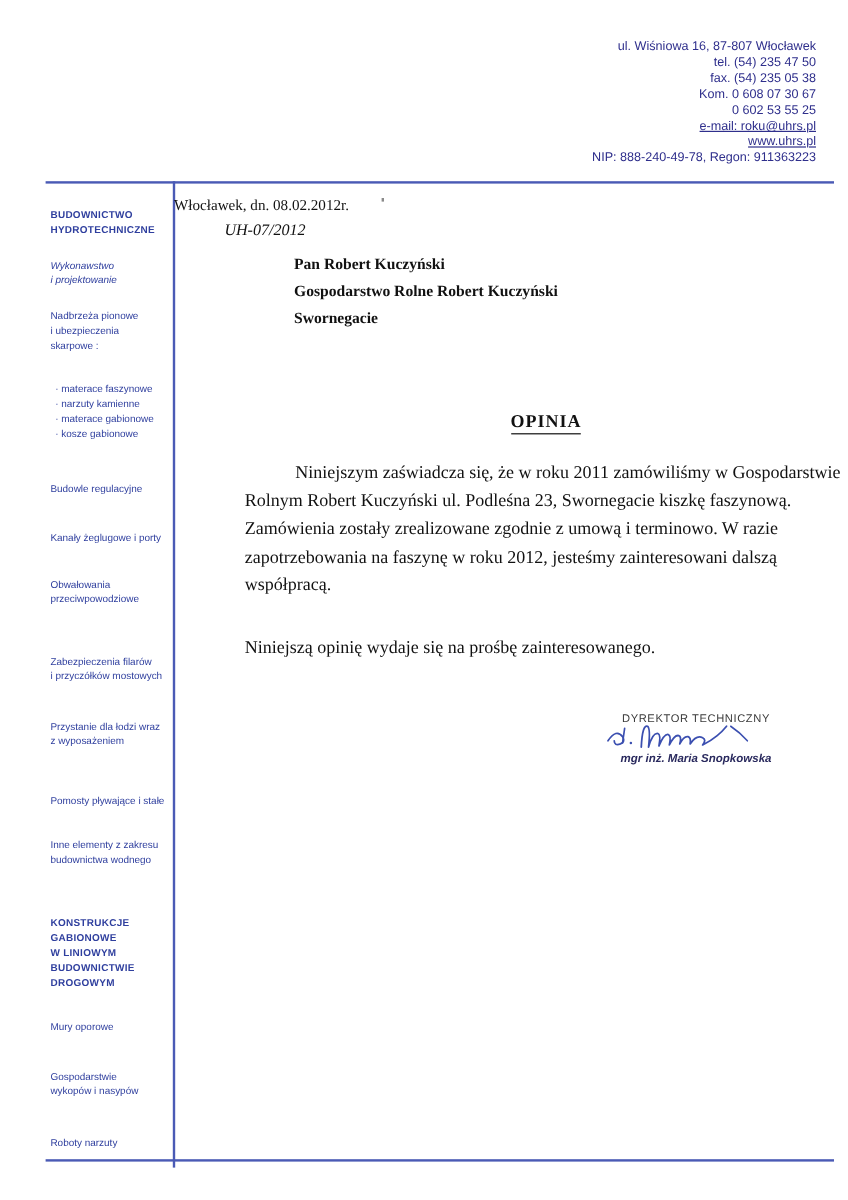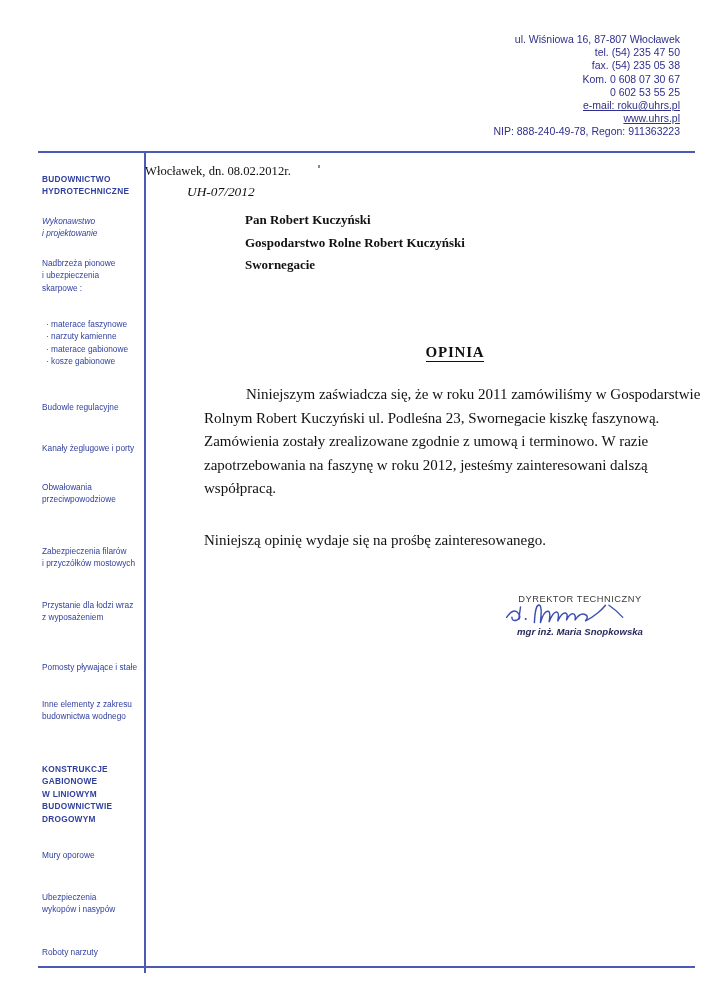--- a/index.html
+++ b/index.html
@@ -276,21 +276,21 @@
       <div class="row">KONSTRUKCJE</div>
       <div class="row">GABIONOWE</div>
       <div class="row">W LINIOWYM</div>
       <div class="row">BUDOWNICTWIE</div>
       <div class="row">DROGOWYM</div>
     </div>
     <div class="sb-item" style="top:698px">
       <div class="row">Mury oporowe</div>
     </div>
     <div class="sb-item" style="top:740px">
-      <div class="row">Ubezpieczenia</div>
+      <div class="row">Gospodarstwie</div>
       <div class="row">wykopów i nasypów</div>
     </div>
     <div class="sb-item" style="top:795px">
       <div class="row">Roboty narzuty</div>
     </div>
   </div>
 
   <div class="body-area">
 
     <div class="artifact-dot"></div>

